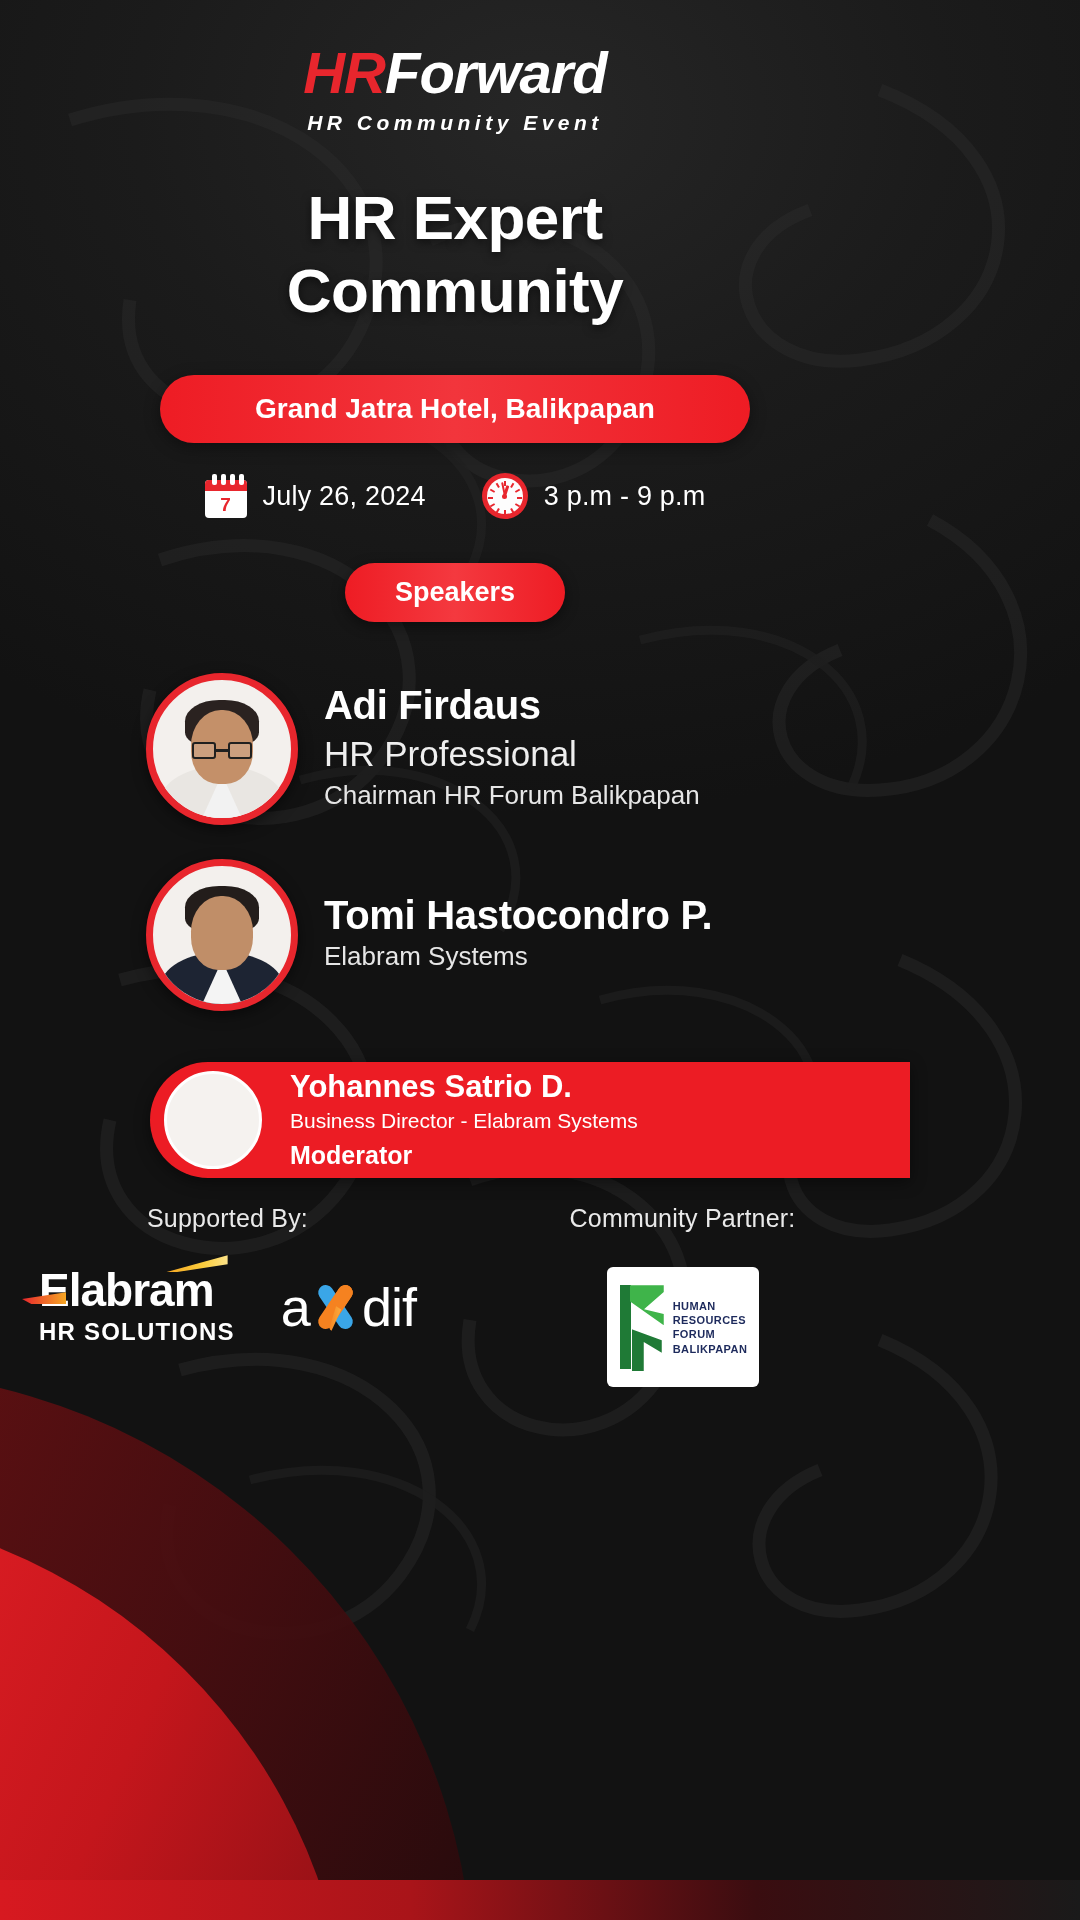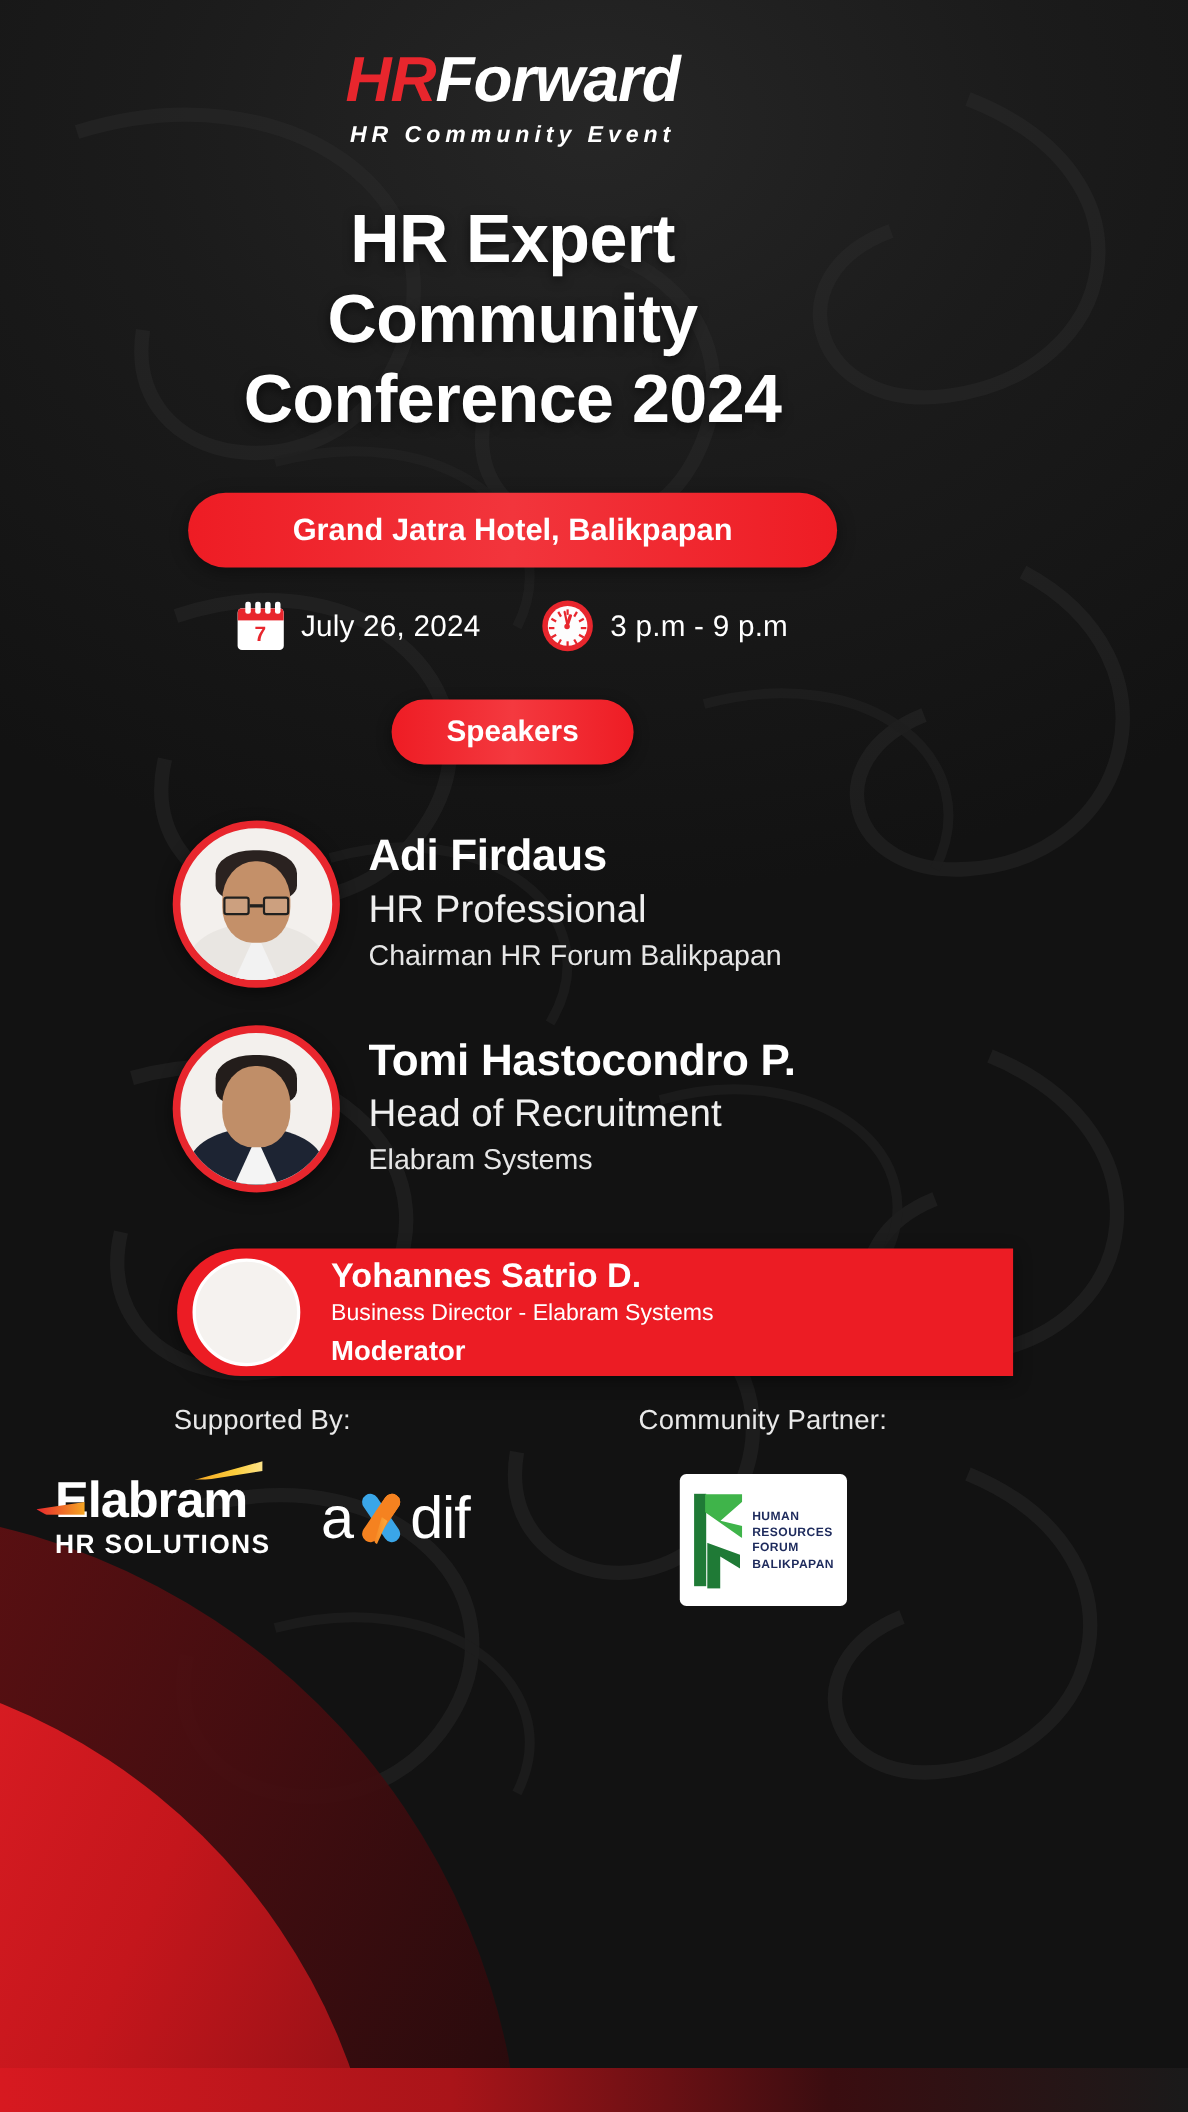--- a/index.html
+++ b/index.html
@@ -36,21 +36,21 @@
     width:560px; height:560px;
     background:linear-gradient(120deg,#ef2229 0%, #c4161c 60%, #8c1015 100%);
     border-radius:0 100% 0 0;
     transform:rotate(-6deg);
   }
   .bottom-strip {
     position:absolute; left:0; bottom:0; width:1080px; height:40px;
     background:linear-gradient(90deg,#d71920 0%, #a91419 38%, #3a0d10 70%, #1a1a1a 100%);
   }
 
-  .content { position:relative; z-index:5; width:910px;margin-left:11px; }
+  .content { position:relative; z-index:5; width:910px; }
 
   
   .logo-wrap { padding-top:44px; text-align:center; }
   .logo-main {
     font-size:58px; font-weight:800; font-style:italic;
     letter-spacing:-1px; line-height:1;
     display:inline-block;
   }
   .logo-hr { color:#e8262d; }
   .logo-fw { color:#ffffff; position:relative; }
@@ -306,21 +306,20 @@
     <div class="logo-wrap">
       <div class="logo-main">
         <span class="logo-hr">HR</span><span class="logo-fw">Forward</span>
       </div>
       <div class="logo-sub">HR Community Event</div>
     </div>
 
     <div class="title">
       <div>HR Expert</div>
       <div>Community</div>
-      <div>Conference 2024</div>
     </div>
 
     <div class="venue-row">
       <div class="venue">Grand Jatra Hotel, Balikpapan</div>
     </div>
 
     <div class="dt-row">
       <div class="dt-item">
         <span class="cal-icon">
           <span class="cal-ring" style="left:7px"></span>
@@ -388,21 +387,20 @@
 
       <div class="speaker">
         <div class="avatar">
           <i class="body" style="background:#1d2433"></i>
           <i class="collar" style="background:#f4f4f4"></i>
           <i class="hair" style="background:#231d1b"></i>
           <i class="head" style="background:#c08e68"></i>
         </div>
         <div class="spk-text">
           <div class="spk-name">Tomi Hastocondro P.</div>
-          <div class="spk-role">Head of Recruitment</div>
           <div class="spk-org">Elabram Systems</div>
         </div>
       </div>
 
     </div>
 
     <div class="mod-row">
       <div class="mod-bar">
         <div class="mod-avatar">
           <i class="body" style="background:#202634"></i>

